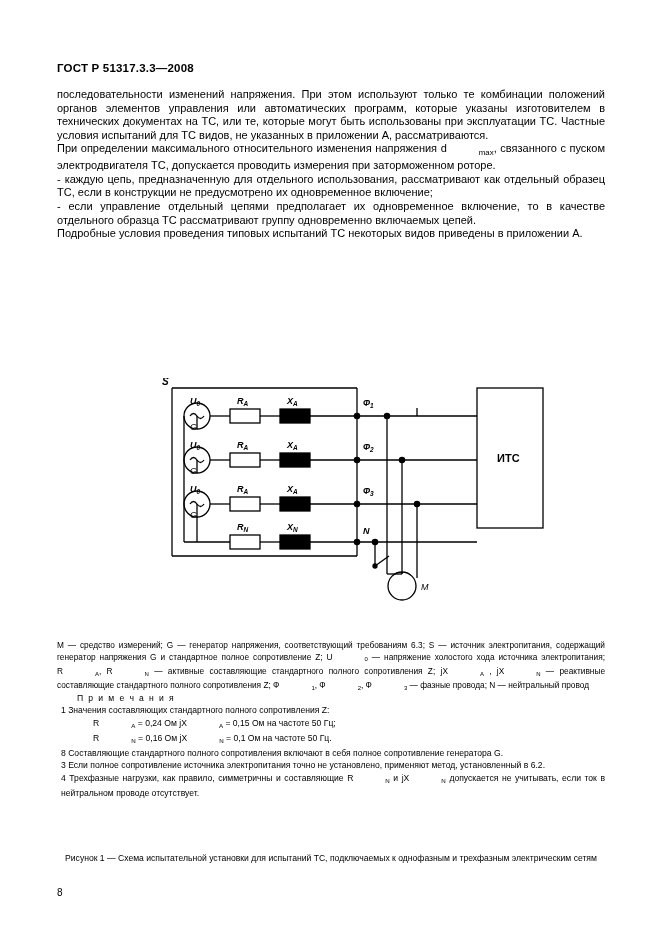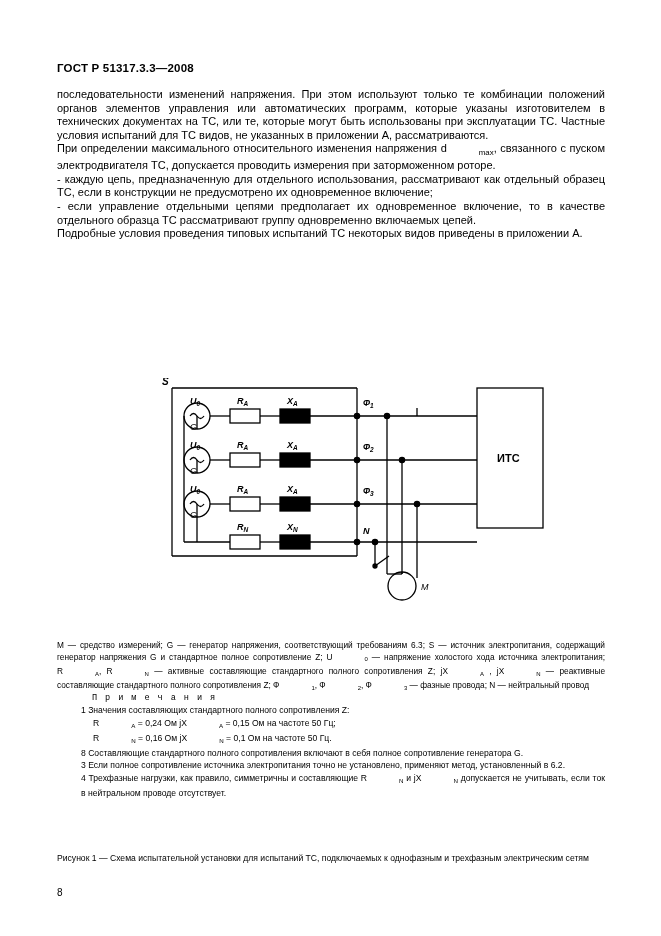--- a/index.html
+++ b/index.html
@@ -66,52 +66,52 @@
   }
   .fig-notes {
     position: absolute;
     left: 57px;
     top: 692px;
     width: 548px;
     font-size: 8.6px;
     line-height: 12.4px;
     text-align: justify;
   }
-  .fig-notes .nhead { letter-spacing: 1.4px; margin-left: 35px; font-family: Liberation Mono, monospace; }
-  .fig-notes .nline { margin-left: 24px; }
+  .fig-notes .nhead { letter-spacing: 1.4px; margin-left: 20px; }
+  .fig-notes .nline { margin-left: 4px; }
   .fig-notes .nsub { margin-left: 36px; }
   .fig-caption {
     position: absolute;
     left: 57px;
     top: 852px;
     width: 548px;
     font-size: 8.6px;
     line-height: 12.4px;
-    text-align: left;
+    text-align: center;
   }
   .page-num {
     position: absolute;
     left: 57px;
     top: 887px;
     font-size: 10px;
   }
   sub { font-size: 0.72em; vertical-align: -0.28em; padding-left: 32px; }
 </style>
 </head>
 <body>
 
 <div class="page">
 
   <div class="header">ГОСТ Р 51317.3.3—2008</div>
 
   <div class="body-text">
     <p class="p0">последовательности изменений напряжения. При этом используют только те комбинации положений органов элементов управления или автоматических программ, которые указаны изготовителем в технических документах на ТС, или те, которые могут быть использованы при эксплуатации ТС. Частные условия испытаний для ТС видов, не указанных в приложении А, рассматриваются.</p>
     <p class="p-ind">При определении максимального относительного изменения напряжения d<sub>max</sub>, связанного с пуском электродвигателя ТС, допускается проводить измерения при заторможенном роторе.</p>
     <p class="dash-item">- каждую цепь, предназначенную для отдельного использования, рассматривают как отдельный образец ТС, если в конструкции не предусмотрено их одновременное включение;</p>
-    <p class="dash-item">- если управление отдельными цепями предполагает их одновременное включение, то в качестве отдельного образца ТС рассматривают группу одновременно включаемых цепей.</p>
+    <p class="dash-item">- если управление отдельный цепями предполагает их одновременное включение, то в качестве отдельного образца ТС рассматривают группу одновременно включаемых цепей.</p>
     <p class="p-ind">Подробные условия проведения типовых испытаний ТС некоторых видов приведены в приложении А.</p>
   </div>
 
   <div class="fig-wrap">
     <svg class="schematic" width="548" height="248" viewBox="0 0 548 248">
       <g stroke="#000" stroke-width="1.3" fill="none">
 
         <path d="M115 10 L115 178"></path>
         <path d="M115 10 L300 10" stroke-dasharray="0 0"></path>
         <path d="M115 178 L300 178"></path>

